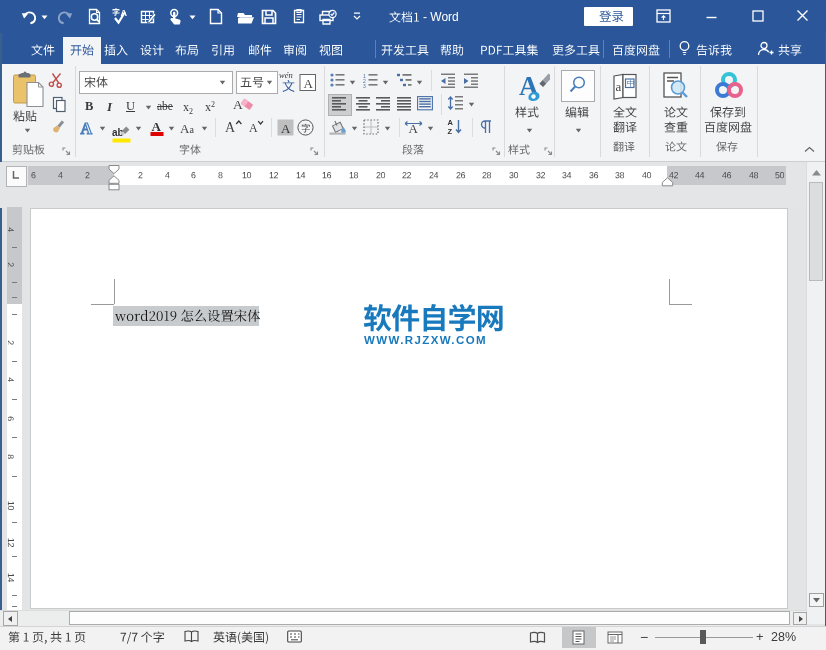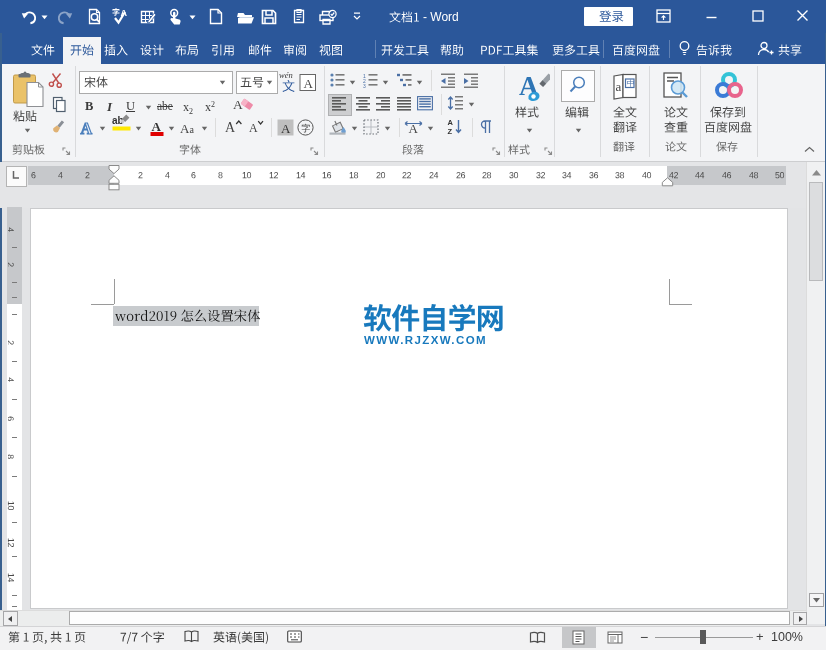--- a/index.html
+++ b/index.html
@@ -356,21 +356,21 @@
 <div style="position:absolute;left:80.0px;top:119.0px;line-height:0">
       <svg width="16" height="17" viewBox="0 0 16 17">
         <text x="0.5" y="15" font-family="Liberation Serif" font-size="16" font-weight="bold" fill="#eaf1f9" stroke="#4a7ebb" stroke-width="1.2">A</text>
       </svg>
     </div>
 <div style="position:absolute;left:99.0px;top:126.0px;line-height:0">
       <svg width="7" height="5" viewBox="0 0 7 5">
         <path d="M0.8 0.8 L6.2 0.8 L3.5 4.4 Z" fill="#666"></path>
       </svg>
     </div>
-<div style="position:absolute;left:112.0px;top:113px;line-height:0">
+<div style="position:absolute;left:112.0px;top:125px;line-height:0">
       <svg width="19" height="18" viewBox="0 0 19 18">
         <text x="0" y="11" font-family="Liberation Sans" font-size="10" font-weight="bold" fill="#333">ab</text>
         <g transform="rotate(45 13 6)">
           <rect x="10.8" y="2" width="4.4" height="6" fill="#8a8a8a"></rect>
           <path d="M11.5 8 h3 l0.5 3 h-4 z" fill="#c9c9c9"></path>
         </g>
         <rect x="0.5" y="13.5" width="18" height="4" fill="#ffe800"></rect>
       </svg>
     </div>
 <div style="position:absolute;left:135.0px;top:126.0px;line-height:0">
@@ -1141,13 +1141,13 @@
       <svg width="16" height="13" viewBox="0 0 16 13">
         <rect x="1" y="1" width="14" height="11" fill="#fff" stroke="#666" stroke-width="1"></rect>
         <path d="M1 3.5 h14 M11 3.5 v8.5" stroke="#666" stroke-width="1"></path>
         <path d="M3 6 h6 M3 8 h6 M3 10 h4" stroke="#888" stroke-width="0.9"></path>
       </svg>
     </div>
 <div style="position:absolute;left:640.0px;top:629.0px;font-family:&quot;Liberation Sans&quot;;font-size:14px;color:#444">−</div>
 <div style="position:absolute;left:655.0px;top:636.5px;width:98.0px;height:1.0px;background:#9a9a9a"></div>
 <div style="position:absolute;left:700.0px;top:630.0px;width:6.0px;height:14.0px;background:#595959"></div>
 <div style="position:absolute;left:756.0px;top:629.0px;font-family:&quot;Liberation Sans&quot;;font-size:13px;color:#444">+</div>
-<div style="position:absolute;left:771.0px;top:630.0px;font-family:&quot;Liberation Sans&quot;;font-size:12.5px;color:#3b3b3b">100%</div>
+<div style="position:absolute;left:771.0px;top:630.0px;font-family:&quot;Liberation Sans&quot;;font-size:12.5px;color:#3b3b3b">28%</div>
 </div>
 </body></html>

